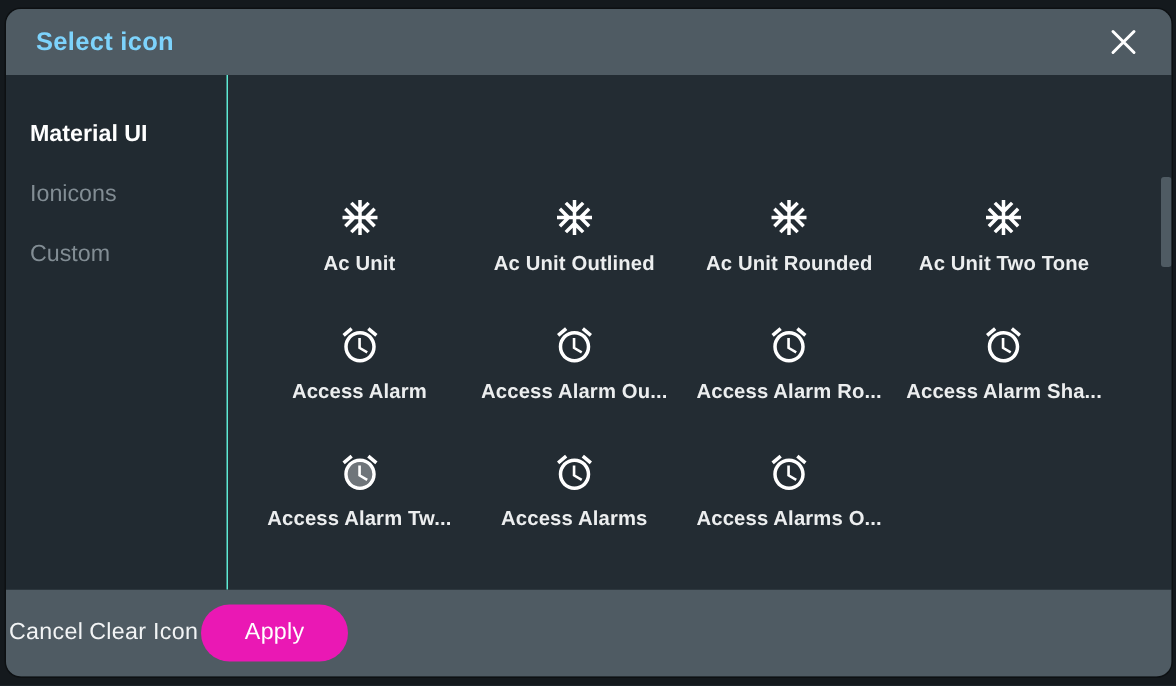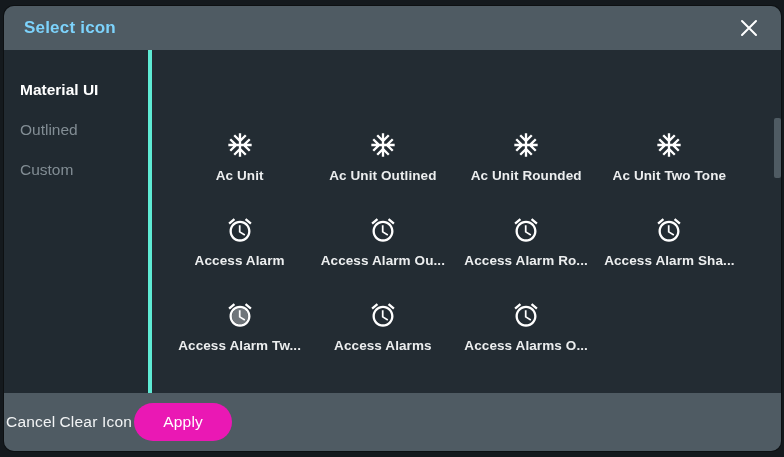--- a/index.html
+++ b/index.html
@@ -21,21 +21,21 @@
     padding:0 18px 0 20px;
   }
   .title{color:#7dd3fc;font-weight:700;font-size:17px;letter-spacing:.2px;flex:1;}
   .close-btn{
     background:none;border:none;padding:2px;cursor:pointer;
     width:28px;height:28px;display:flex;align-items:center;justify-content:center;
   }
   .body{flex:1;display:flex;min-height:0;position:relative;}
   .sidebar{
     width:148px;flex:0 0 148px;background:#212a31;
-    border-right:4px solid #5eead4;
+    border-right:1px solid #5eead4;
     padding-top:20px;box-sizing:border-box;
   }
   .side-item{
     height:40px;line-height:40px;padding-left:16px;
     font-size:15.5px;color:#828d94;cursor:pointer;
     white-space:nowrap;
   }
   .side-item.active{color:#ffffff;font-weight:700;}
   .content{flex:1;position:relative;background:#232c33;}
   .search{
@@ -94,21 +94,21 @@
     <button class="close-btn" aria-label="Close">
       <svg width="22" height="22" viewBox="0 0 22 22">
         <path d="M4 4 L18 18 M18 4 L4 18" stroke="#ffffff" stroke-width="2" stroke-linecap="round" fill="none"></path>
       </svg>
     </button>
   </div>
 
   <div class="body">
     <div class="sidebar" id="sidebar">
         <div class="side-item active">Material UI</div>
-        <div class="side-item">Outlined</div>
+        <div class="side-item">Ionicons</div>
         <div class="side-item">Custom</div>
       </div>
 
     <div class="content">
 
       <div class="grid" id="grid">
           <div class="cell">
             <svg viewBox="0 0 24 24" class="glyph">
               <path fill="#ffffff" d="M22 11h-4.17l3.24-3.24-1.41-1.42L15 11h-2V9l4.66-4.66-1.42-1.41L13 6.17V2h-2v4.17L7.76 2.93 6.34 4.34 11 9v2H9L4.34 6.34 2.93 7.76 6.17 11H2v2h4.17l-3.24 3.24 1.41 1.42L9 13h2v2l-4.66 4.66 1.42 1.41L11 17.83V22h2v-4.17l3.24 3.24 1.42-1.41L13 15v-2h2l4.66 4.66 1.41-1.42L17.83 13H22z"></path>
             </svg>

